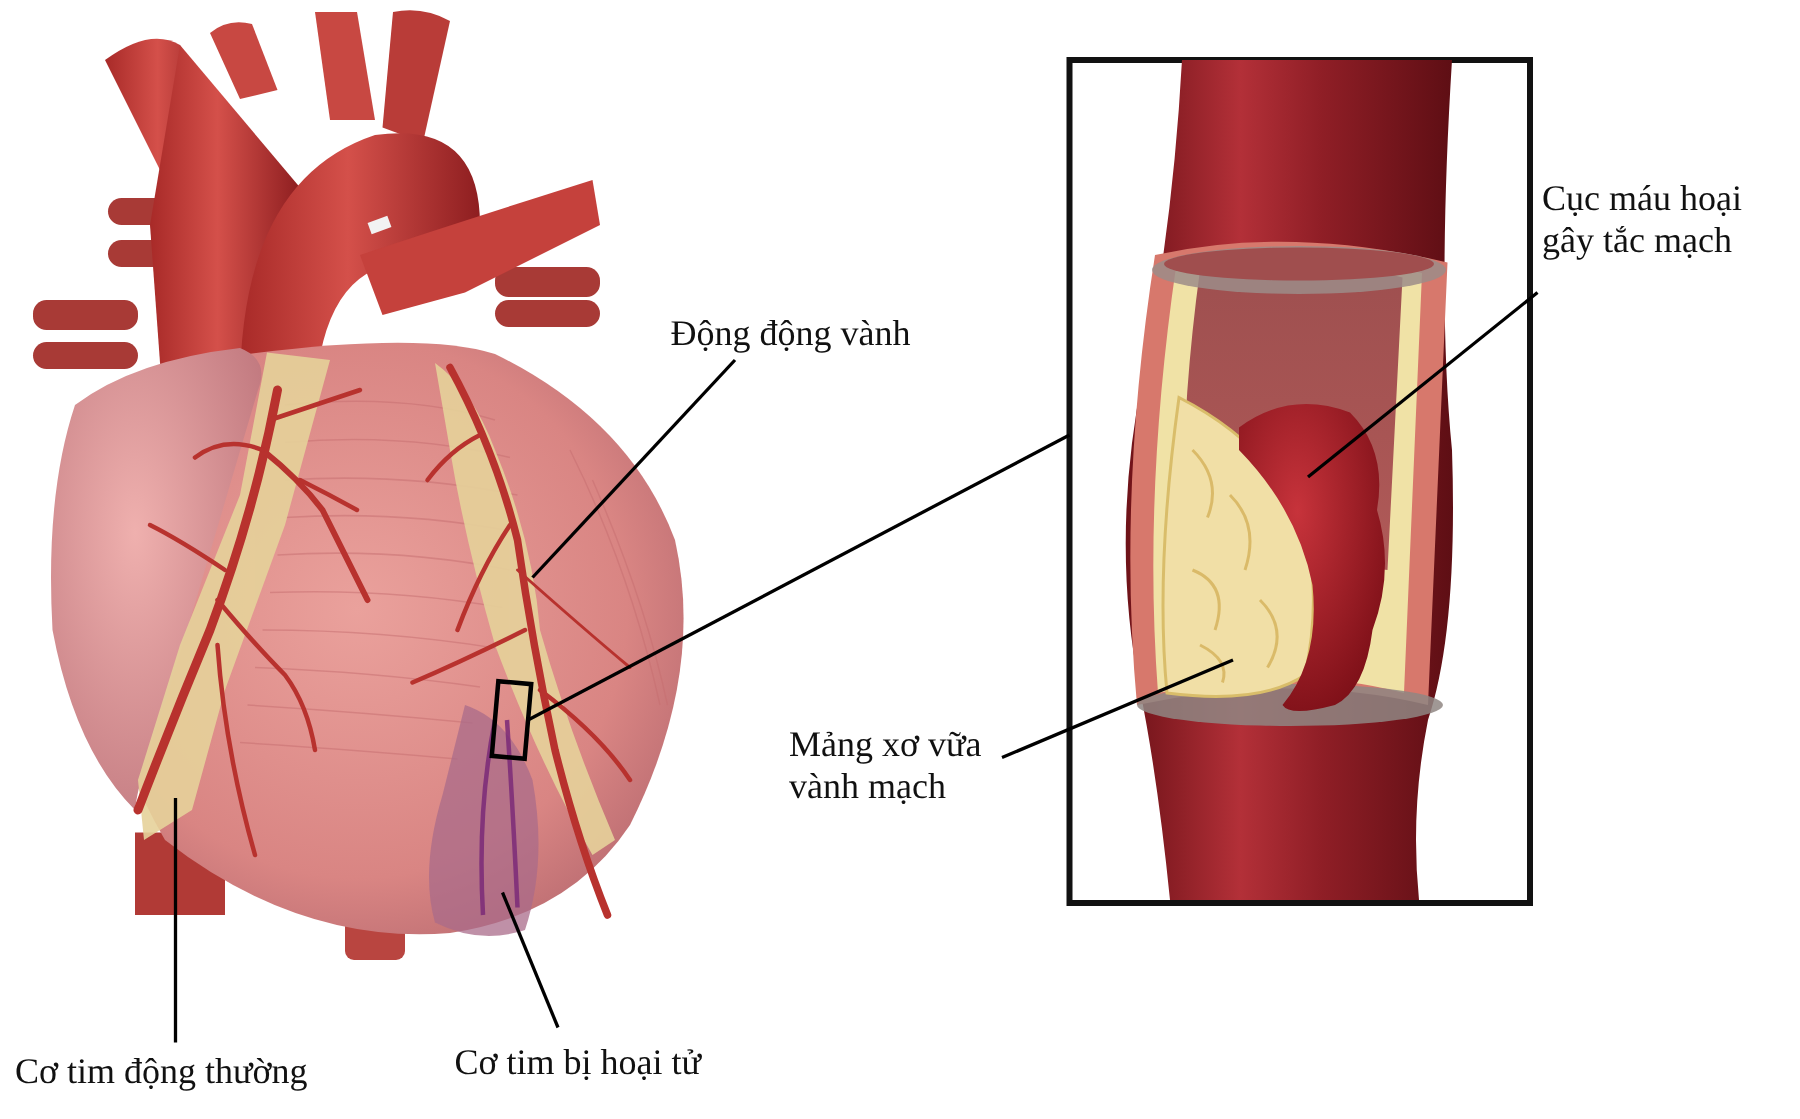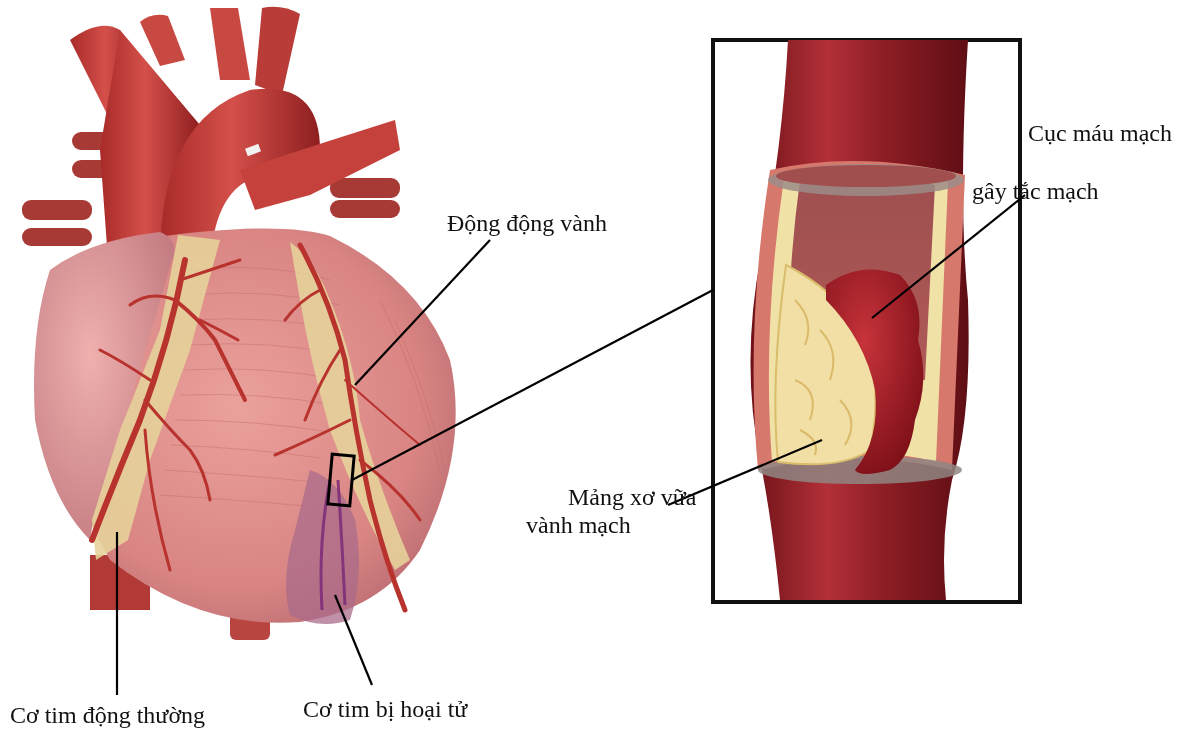--- a/index.html
+++ b/index.html
@@ -148,20 +148,20 @@
     <line x1="352" y1="480" x2="713" y2="290"></line>
     <line x1="1025" y1="195" x2="872" y2="318"></line>
     <line x1="668" y1="505" x2="822" y2="440"></line>
     <line x1="117" y1="532" x2="117" y2="695"></line>
     <line x1="335" y1="595" x2="372" y2="685"></line>
   </g>
 </svg>
 
 <div class="label" style="left:447px; top:210px;">Động động vành</div>
 
-<div class="label" style="left:1028px; top:120px;">Cục máu mạch</div>
-<div class="label" style="left:972px; top:148px;margin-top:30px;">gây tắc mạch</div>
+<div class="label" style="left:1028px; top:120px;">Cục máu hoại</div>
+<div class="label" style="left:1028px; top:148px;">gây tắc mạch</div>
 
-<div class="label" style="left:526px; top:484px;margin-left:42px;">Mảng xơ vữa</div>
+<div class="label" style="left:526px; top:484px;">Mảng xơ vữa</div>
 <div class="label" style="left:526px; top:512px;">vành mạch</div>
 
 <div class="label" style="left:10px; top:702px;">Cơ tim động thường</div>
 <div class="label" style="left:303px; top:696px;text-align:center;">Cơ tim bị hoại tử</div>
 
 </body></html>

